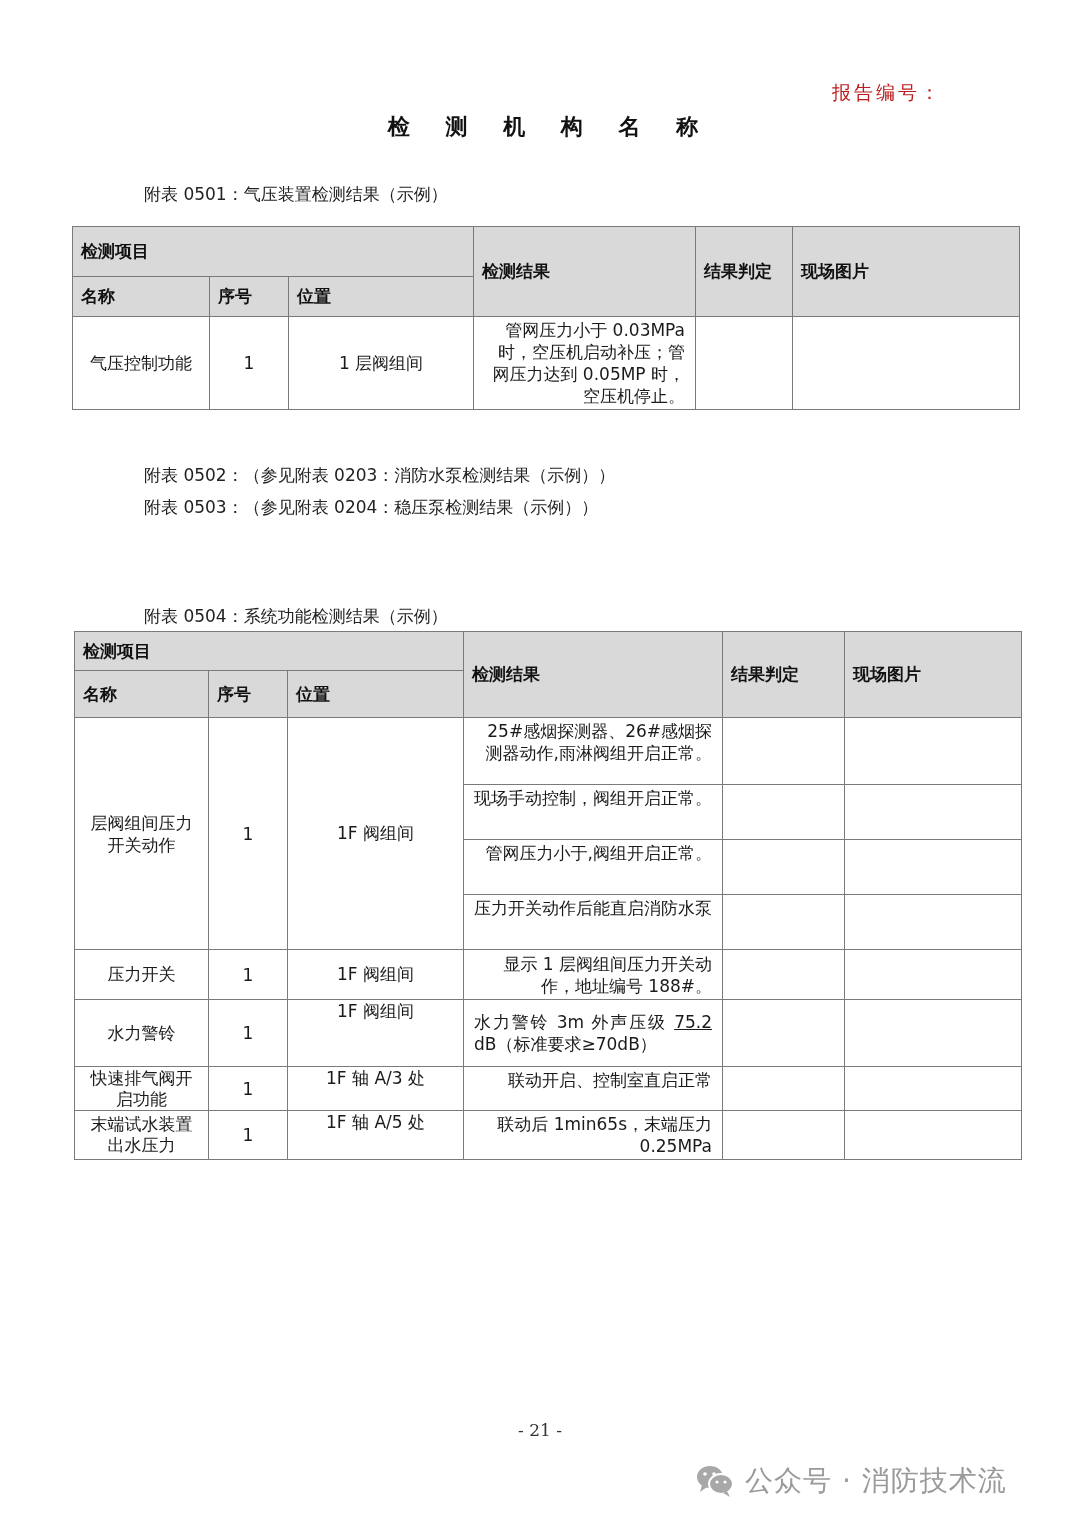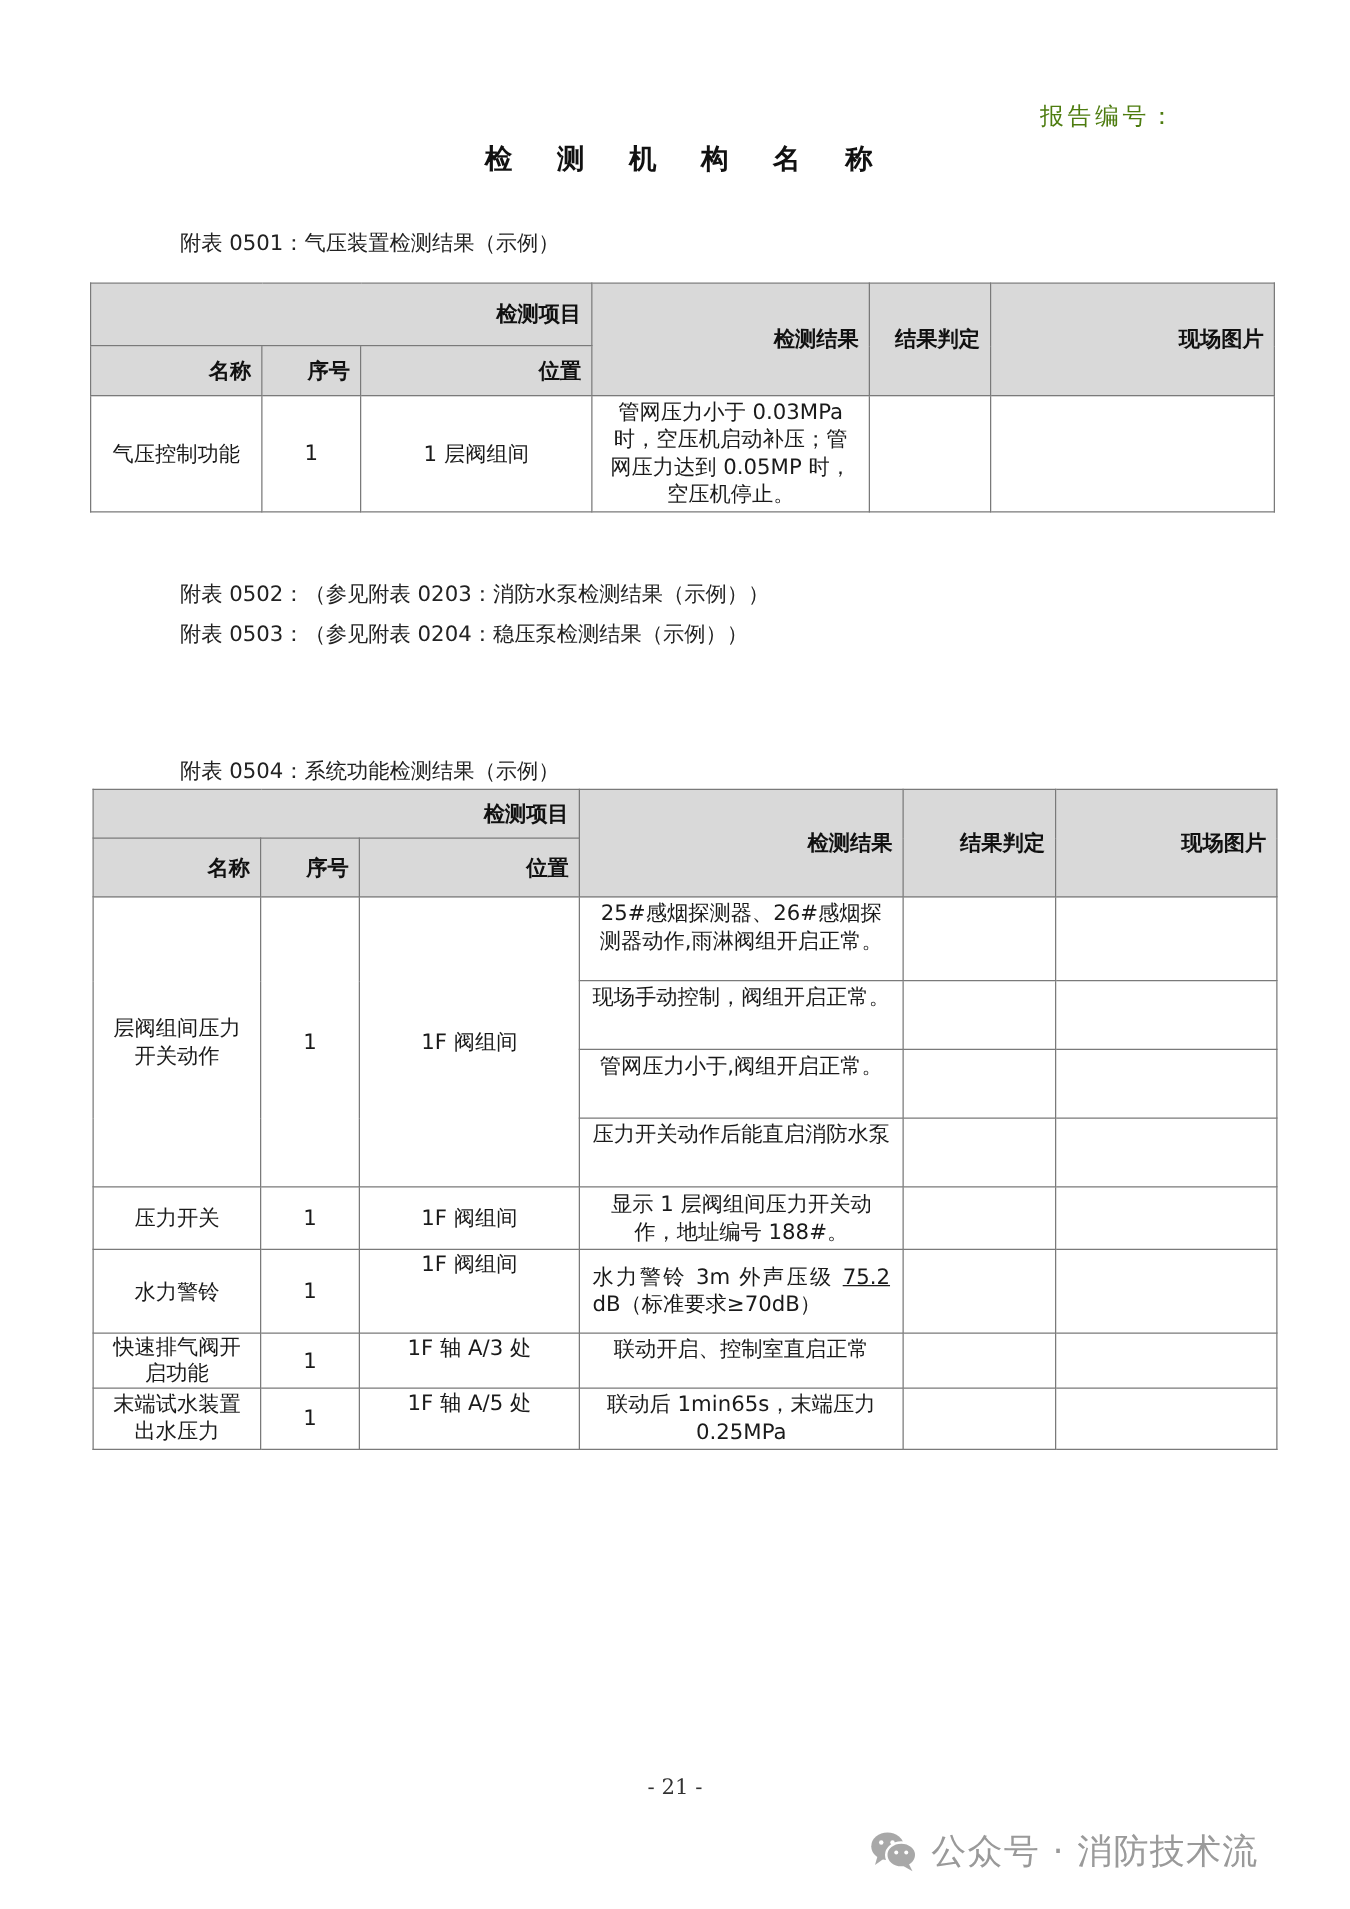--- a/index.html
+++ b/index.html
@@ -4,43 +4,43 @@
   <style>
     html, body { margin: 0; padding: 0; background: #ffffff; }
     body {
       width: 1080px; height: 1527px; position: relative; overflow: hidden;
       font-family: "DejaVu Sans", "Liberation Sans", sans-serif;
       color: #1a1a1a;
     }
     .report-no {
       position: absolute; left: 832px; top: 80px;
       font-family: "DejaVu Serif", "Liberation Serif", serif;
-      font-size: 19px; letter-spacing: 3px; color: #4d7c0f;
+      font-size: 19px; letter-spacing: 3px; color: #b91c1c;
     }
     .org-title {
       position: absolute; left: 0; width: 1100px; top: 112px; text-align: center;
       font-size: 22px; font-weight: bold; letter-spacing: 14px; color: #111;
     }
     .caption {
       position: absolute; left: 144px; font-size: 17px; color: #222;
     }
     table.grid {
       position: absolute; border-collapse: collapse; table-layout: fixed;
       font-size: 17px;
     }
     table.grid td, table.grid th {
       border: 1.5px solid #7a7a7a; padding: 0 8px; vertical-align: middle;
     }
     table.grid th {
       background: #d9d9d9; font-weight: bold; font-size: 17px; color: #111;
-      text-align: right;
+      text-align: left;
       font-family: Liberation Mono, monospace;
     }
     table.grid td.c { text-align: center; }
-    table.grid td.l { text-align: center; line-height: 22px; padding: 2px 10px; }
+    table.grid td.l { text-align: right; line-height: 22px; padding: 2px 10px; }
     .u { text-decoration: underline; }
     .page-num {
       position: absolute; left: 0; width: 1080px; top: 1420px; text-align: center;
       font-family: "DejaVu Serif", "Liberation Serif", serif; font-size: 17px; color: #333;
     }
     .watermark {
       position: absolute; left: 695px; top: 1462px; display: flex; align-items: center;
       font-size: 28px; color: #9a9a9a; letter-spacing: 1px;
     }
     .wm-icon { width: 40px; height: 36px; margin-right: 10px; }

